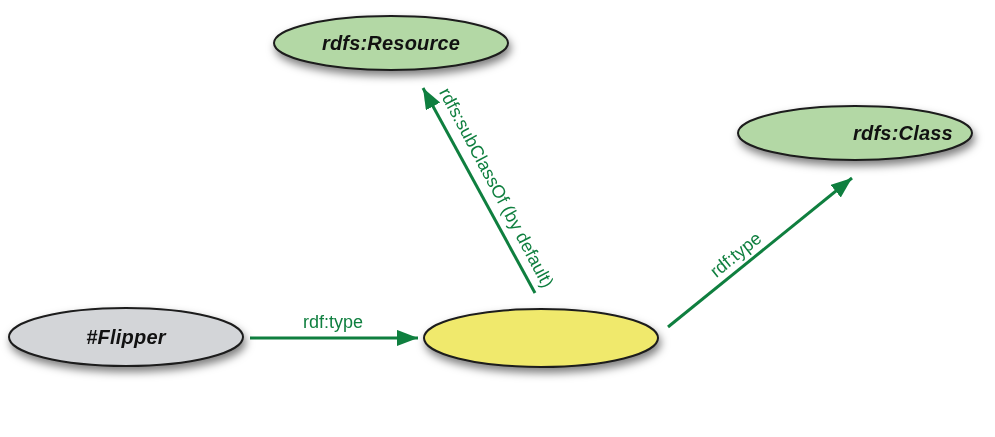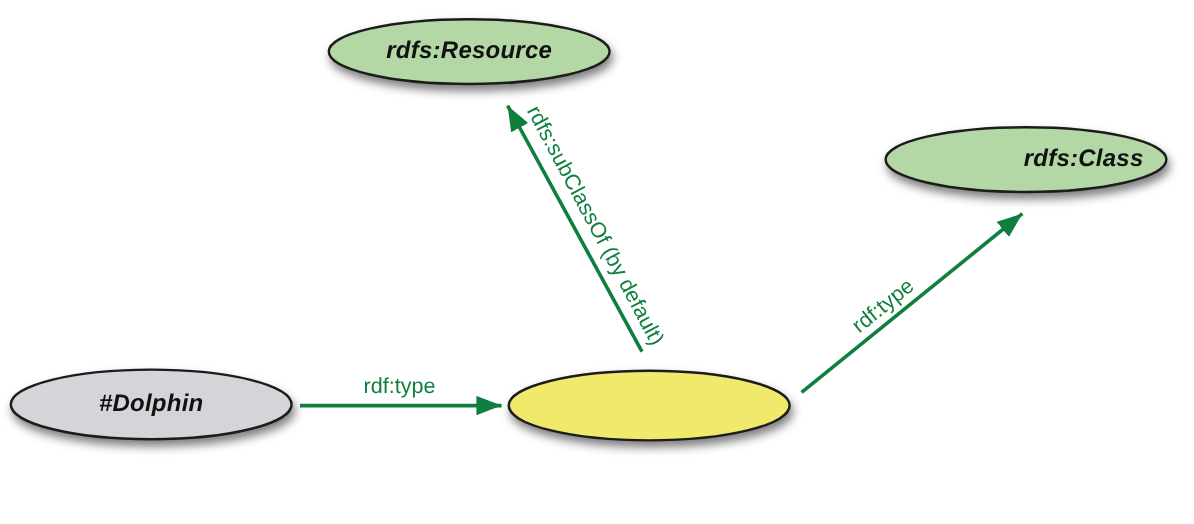--- a/index.html
+++ b/index.html
@@ -86,21 +86,21 @@
 
     <ellipse class="node-ellipse" cx="126" cy="337" rx="117" ry="29" fill="#d3d5d8"></ellipse>
 
     <ellipse class="node-ellipse" cx="541" cy="338" rx="117" ry="29" fill="#f0e96c"></ellipse>
   </svg>
 
   <div class="node-label" style="left:391px; top:43px;">rdfs:Resource</div>
 
   <div class="node-label" style="left:855px; top:133px;margin-left:48px;">rdfs:Class</div>
 
-  <div class="node-label" style="left:126px; top:337px;">#Dolphin</div>
+  <div class="node-label" style="left:126px; top:337px;">#Flipper</div>
 
 
   <div class="edge-label edge-label-1">rdf:type</div>
 
   <div class="edge-label edge-label-2">rdfs:subClassOf (by default)</div>
 
   <div class="edge-label edge-label-3">rdf:type</div>
 
 </div>
 

